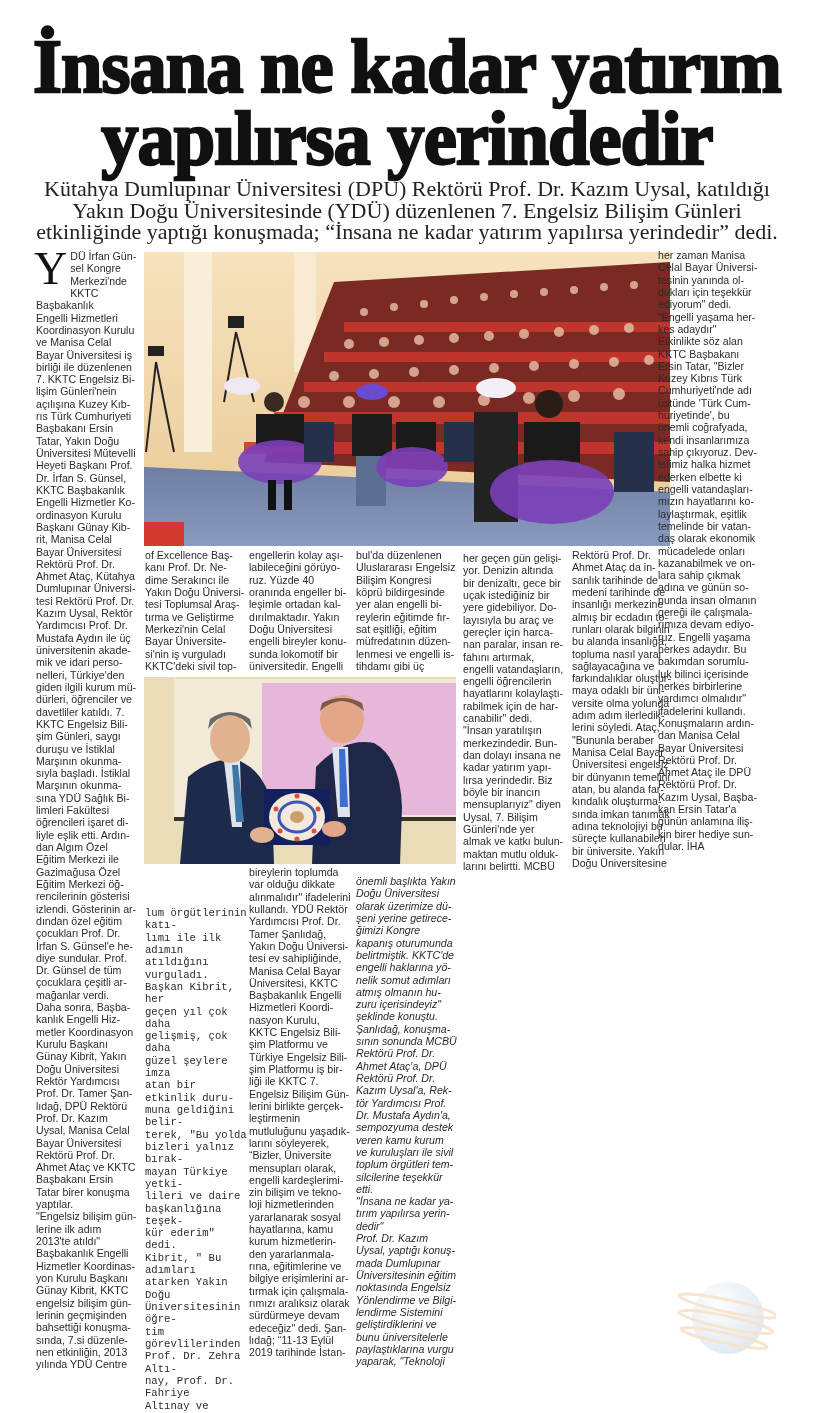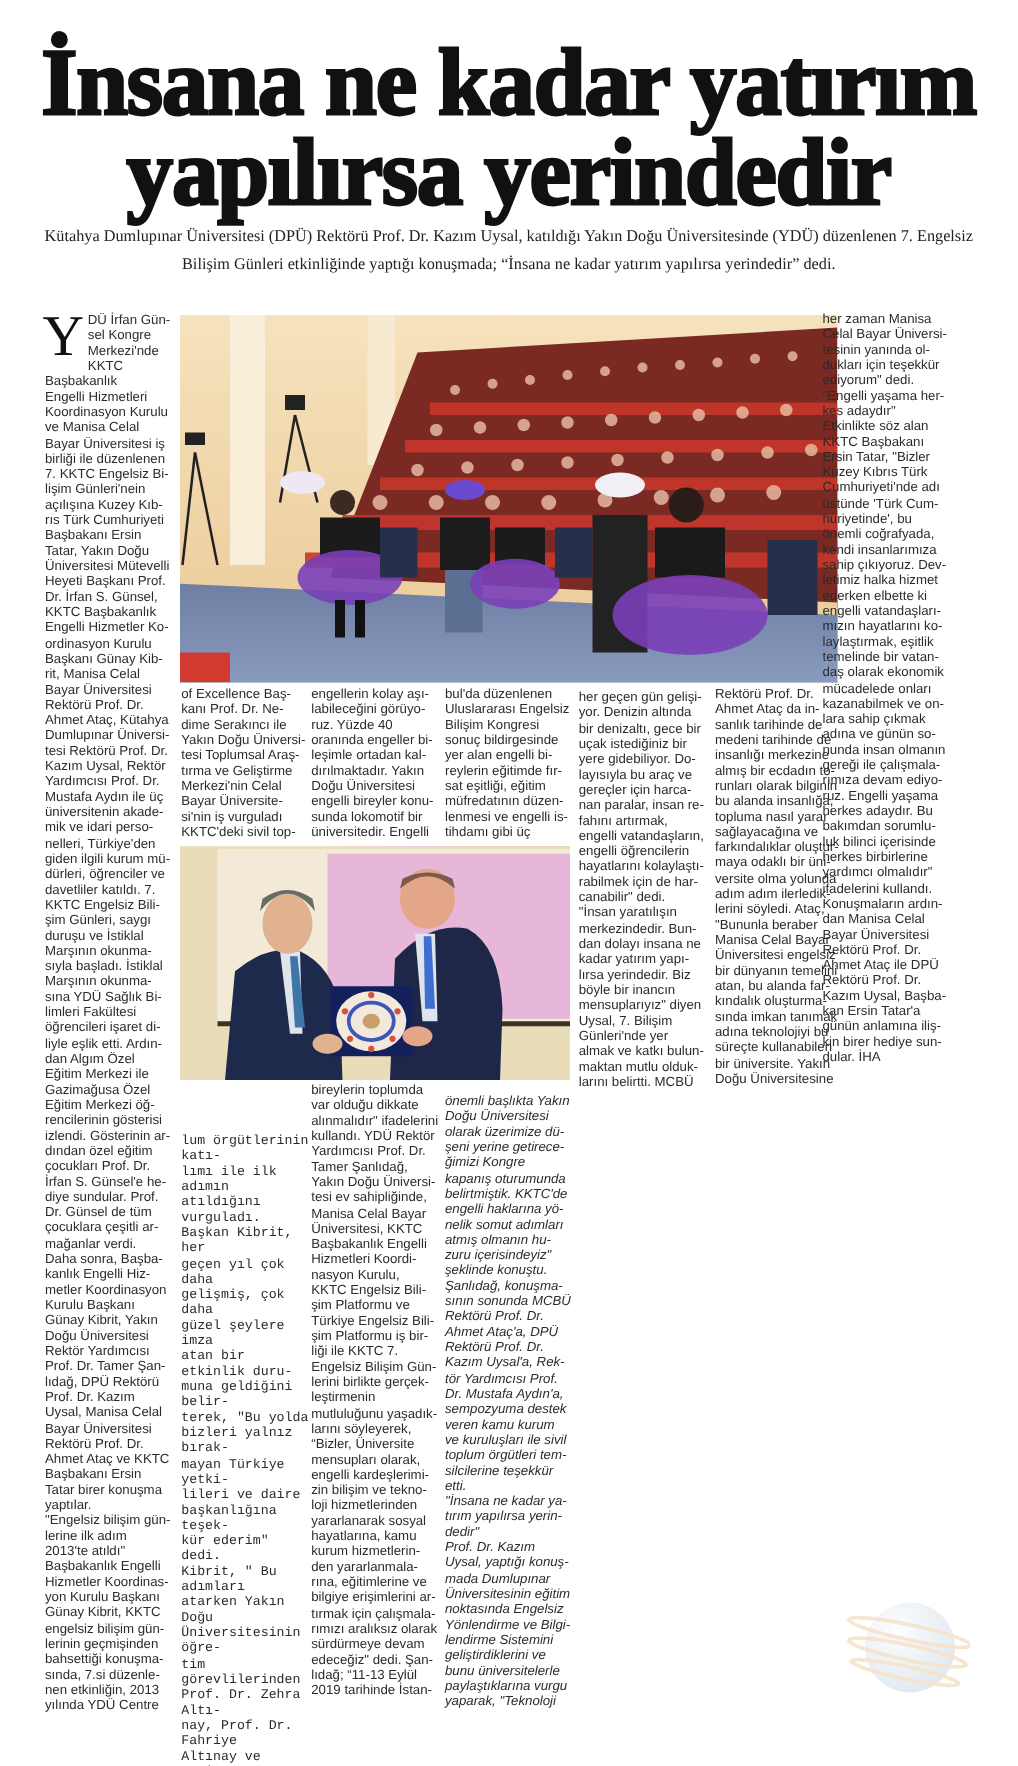--- a/index.html
+++ b/index.html
@@ -1,21 +1,21 @@
 <!DOCTYPE html>
 <html><head>
 <meta charset="utf-8">
 <style>
   html, body { margin: 0; padding: 0; background: #ffffff; }
   body { width: 814px; height: 1413px; position: relative; overflow: hidden; font-family: "Liberation Sans", sans-serif; color: #2a2a2a; }
   .headline { position: absolute; left: 0; top: 28px; width: 814px; text-align: center; font-family: "Liberation Serif", serif; font-weight: 900; font-size: 76px; line-height: 76px; color: #111; letter-spacing: -1px; transform: scaleX(0.98); -webkit-text-stroke: 2.4px #111; }
   .headline .line { display: block; }
   .headline .line1 { height: 72px; }
   .headline .line2 { height: 80px; }
-  .deck { position: absolute; left: 20px; top: 178px; width: 774px; text-align: center; font-family: "Liberation Serif", serif; font-size: 13px; line-height: 21.5px; color: #222; }
+  .deck { position: absolute; left: 20px; top: 178px; width: 774px; text-align: center; font-family: "Liberation Serif", serif; font-size: 22px; line-height: 21.5px; color: #222; }
   .col { position: absolute; font-size: 10.6px; line-height: 12.32px; color: #2b2b2b; white-space: pre-line; }
   .c1 { left: 36px; top: 250px; width: 104px; }
   .dropcap { float: left; font-family: "Liberation Serif", serif; font-size: 46px; line-height: 36px; margin: 1px 3px 0 -2px; color: #111; }
   .c-a { left: 145px; top: 549px; width: 102px; }
   .c-b { left: 249px; top: 549px; width: 102px; }
   .c-c { left: 356px; top: 549px; width: 104px; }
   .c-d { left: 463px; top: 552px; width: 102px; }
   .c-e { left: 572px; top: 549px; width: 102px; }
   .c-f { left: 658px; top: 249px; width: 104px; }
   .c-g { left: 145px; top: 907px; width: 102px; font-family: Liberation Mono, monospace; }
@@ -245,21 +245,21 @@
 oranında engeller bi-
 leşimle ortadan kal-
 dırılmaktadır. Yakın
 Doğu Üniversitesi
 engelli bireyler konu-
 sunda lokomotif bir
 üniversitedir. Engelli</div>
 <div class="col c-c">bul'da düzenlenen
 Uluslararası Engelsiz
 Bilişim Kongresi
-sonuç bildirgesinde
+köprü bildirgesinde
 yer alan engelli bi-
 reylerin eğitimde fır-
 sat eşitliği, eğitim
 müfredatının düzen-
 lenmesi ve engelli is-
 tihdamı gibi üç</div>
 <div class="col c-d">her geçen gün gelişi-
 yor. Denizin altında
 bir denizaltı, gece bir
 uçak istediğiniz bir

